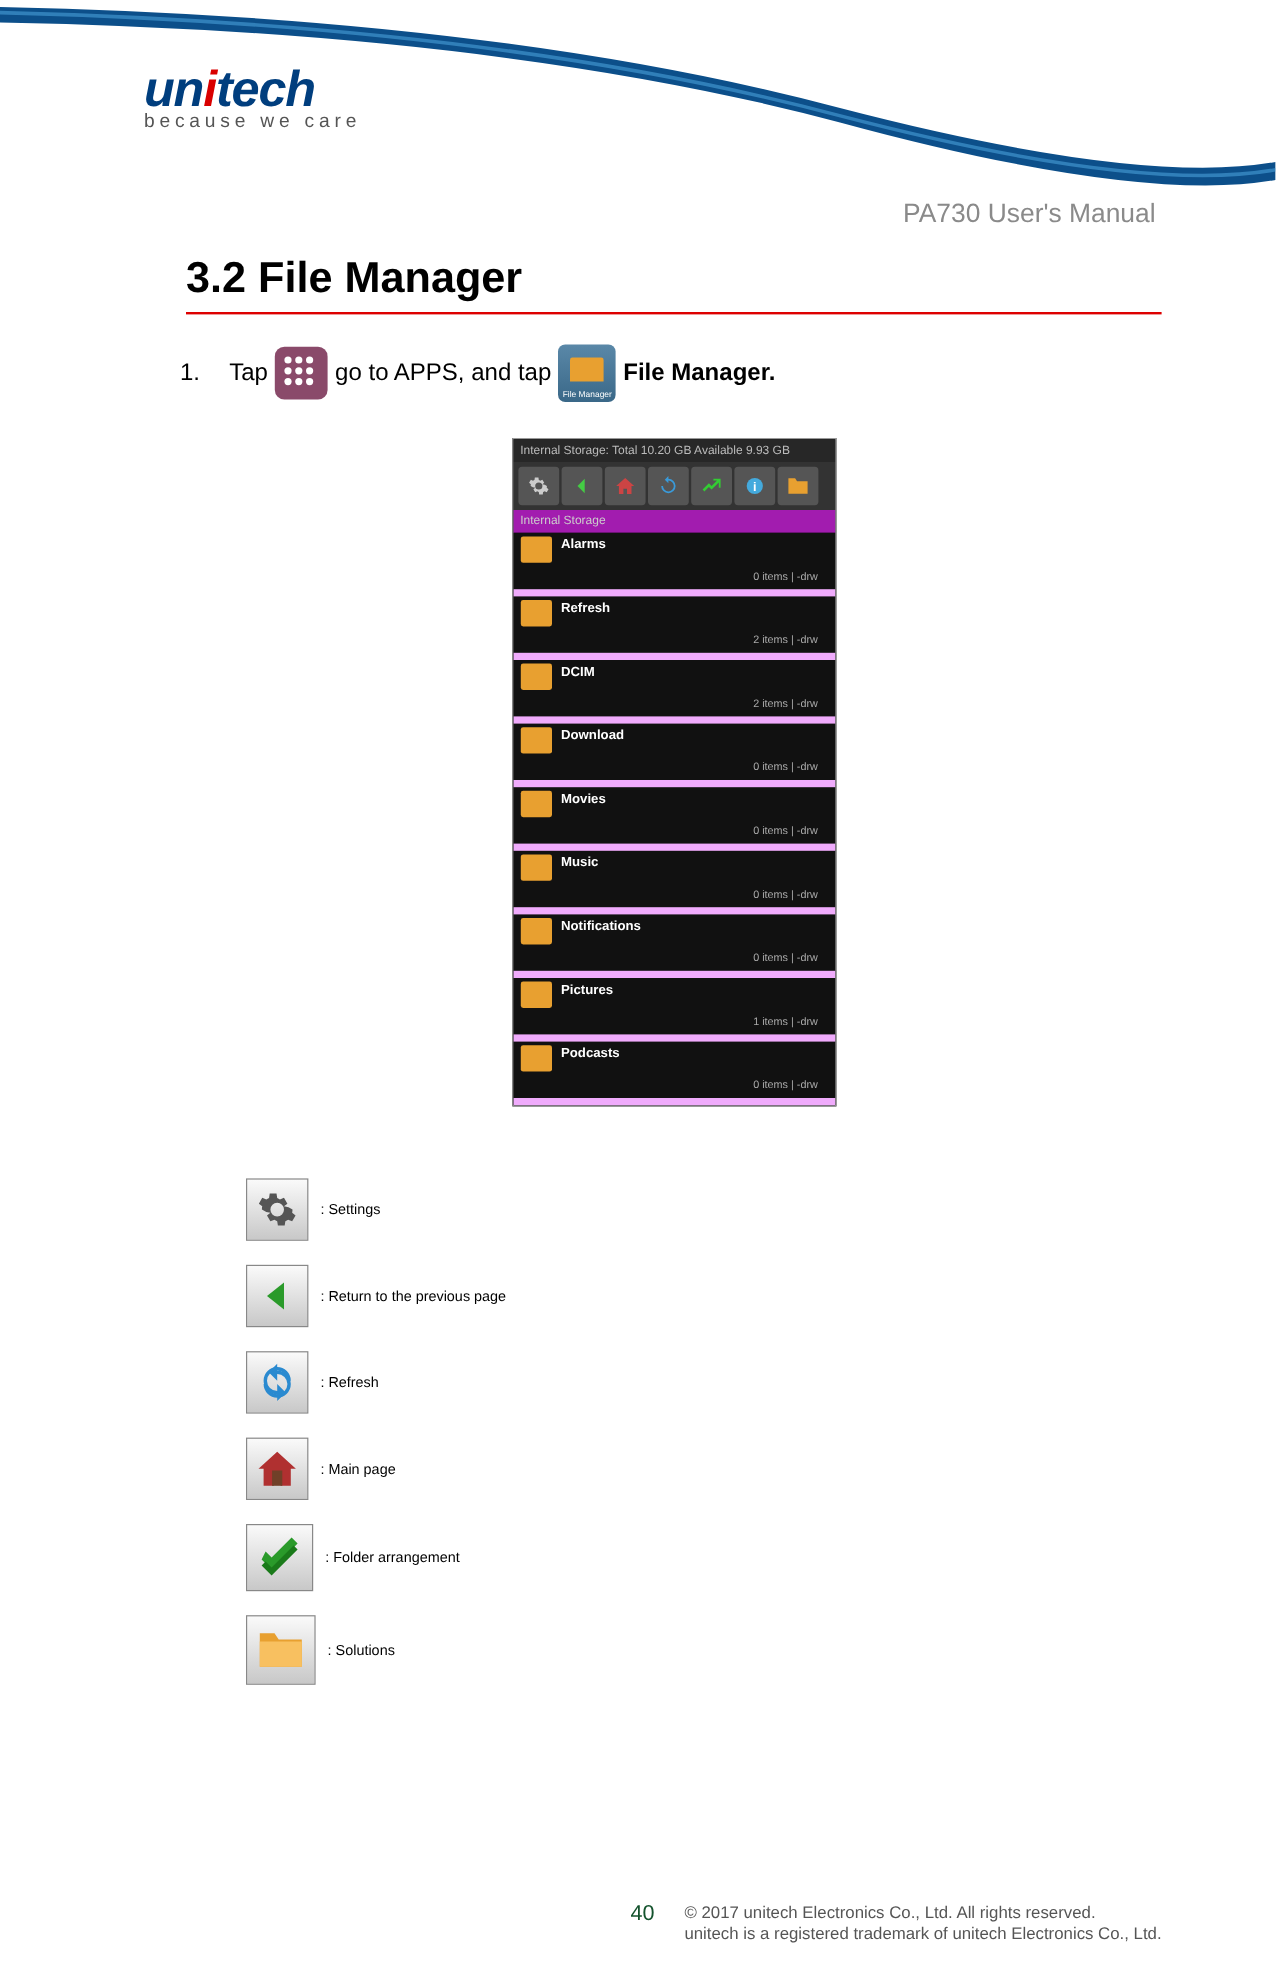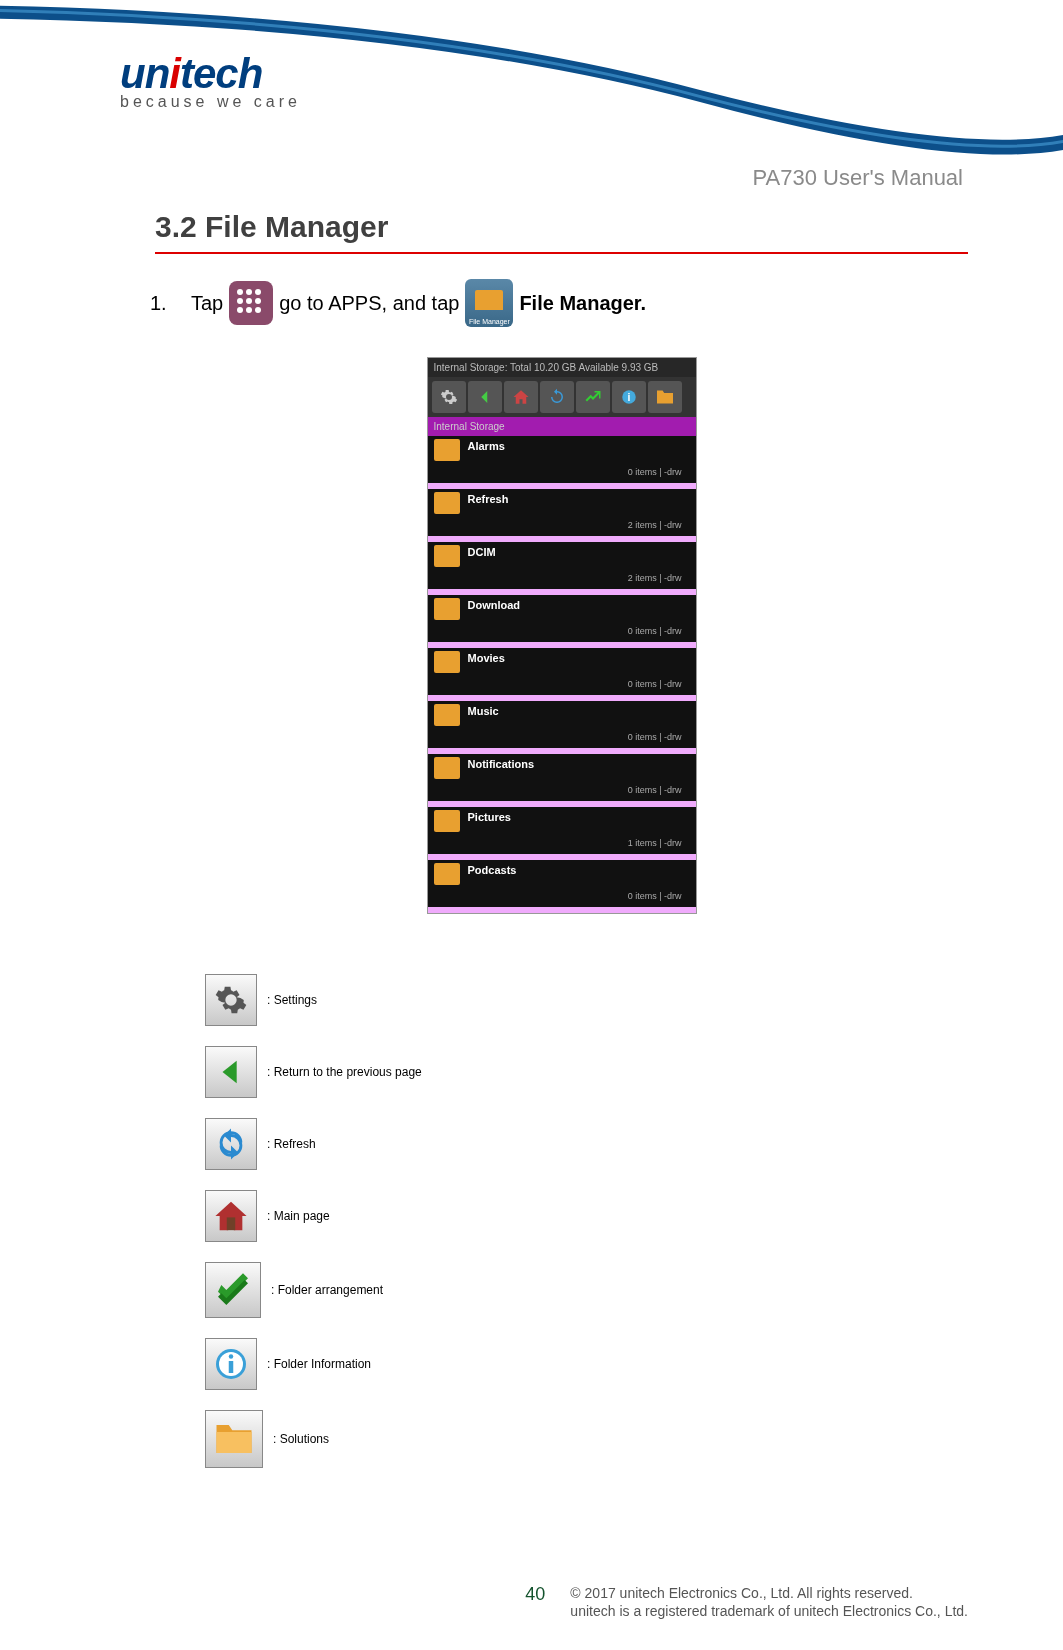--- a/index.html
+++ b/index.html
@@ -53,23 +53,23 @@
     color: #8a8a8a;
     font-size: 22px;
   }
   .content {
     position: absolute;
     top: 210px;
     left: 155px;
     right: 95px;
   }
   .section-title {
-    font-size: 30px;
+    font-size: 36px;
     font-weight: bold;
-    color: #404040;
+    color: #000000;
     margin-bottom: 0;
     font-family: Arial, sans-serif;
   }
   .hr-line {
     border: none;
     border-top: 2px solid #d00;
     margin-bottom: 25px;
     width: 100%;
   }
   .step-line {
@@ -437,31 +437,20 @@
     <div class="legend-item">
       <div class="legend-icon" style="width:54px;height:54px">
         <svg width="40" height="40" viewBox="0 0 24 24">
             <path fill="#2a9a2a" d="M3 13l5 5L21 5l-3-3-10 10-3-3z"></path>
             <path fill="#1a7a1a" d="M3 16l5 5L21 8l-2-2-11 11-3-3z"></path>
           </svg>
       </div>
       <span>: Folder arrangement</span>
     </div>
     <div class="legend-item">
-      <div class="legend-icon">
-        <svg width="36" height="36" viewBox="0 0 24 24">
-            <circle cx="12" cy="12" r="10" fill="#3aa0d8"></circle>
-            <circle cx="12" cy="12" r="8" fill="#fff"></circle>
-            <circle cx="12" cy="7" r="1.5" fill="#3aa0d8"></circle>
-            <rect x="10.5" y="10" width="3" height="8" fill="#3aa0d8"></rect>
-          </svg>
-      </div>
-      <span>: Folder Information</span>
-    </div>
-    <div class="legend-item">
       <div class="legend-icon" style="width:56px;height:56px">
         <svg width="42" height="36" viewBox="0 0 24 20">
             <path fill="#e8a030" d="M2 2h7l2 3h11v13H2z"></path>
             <path fill="#f8c060" d="M2 6h20v12H2z"></path>
           </svg>
       </div>
       <span>: Solutions</span>
     </div>
   </div>
 </div>

